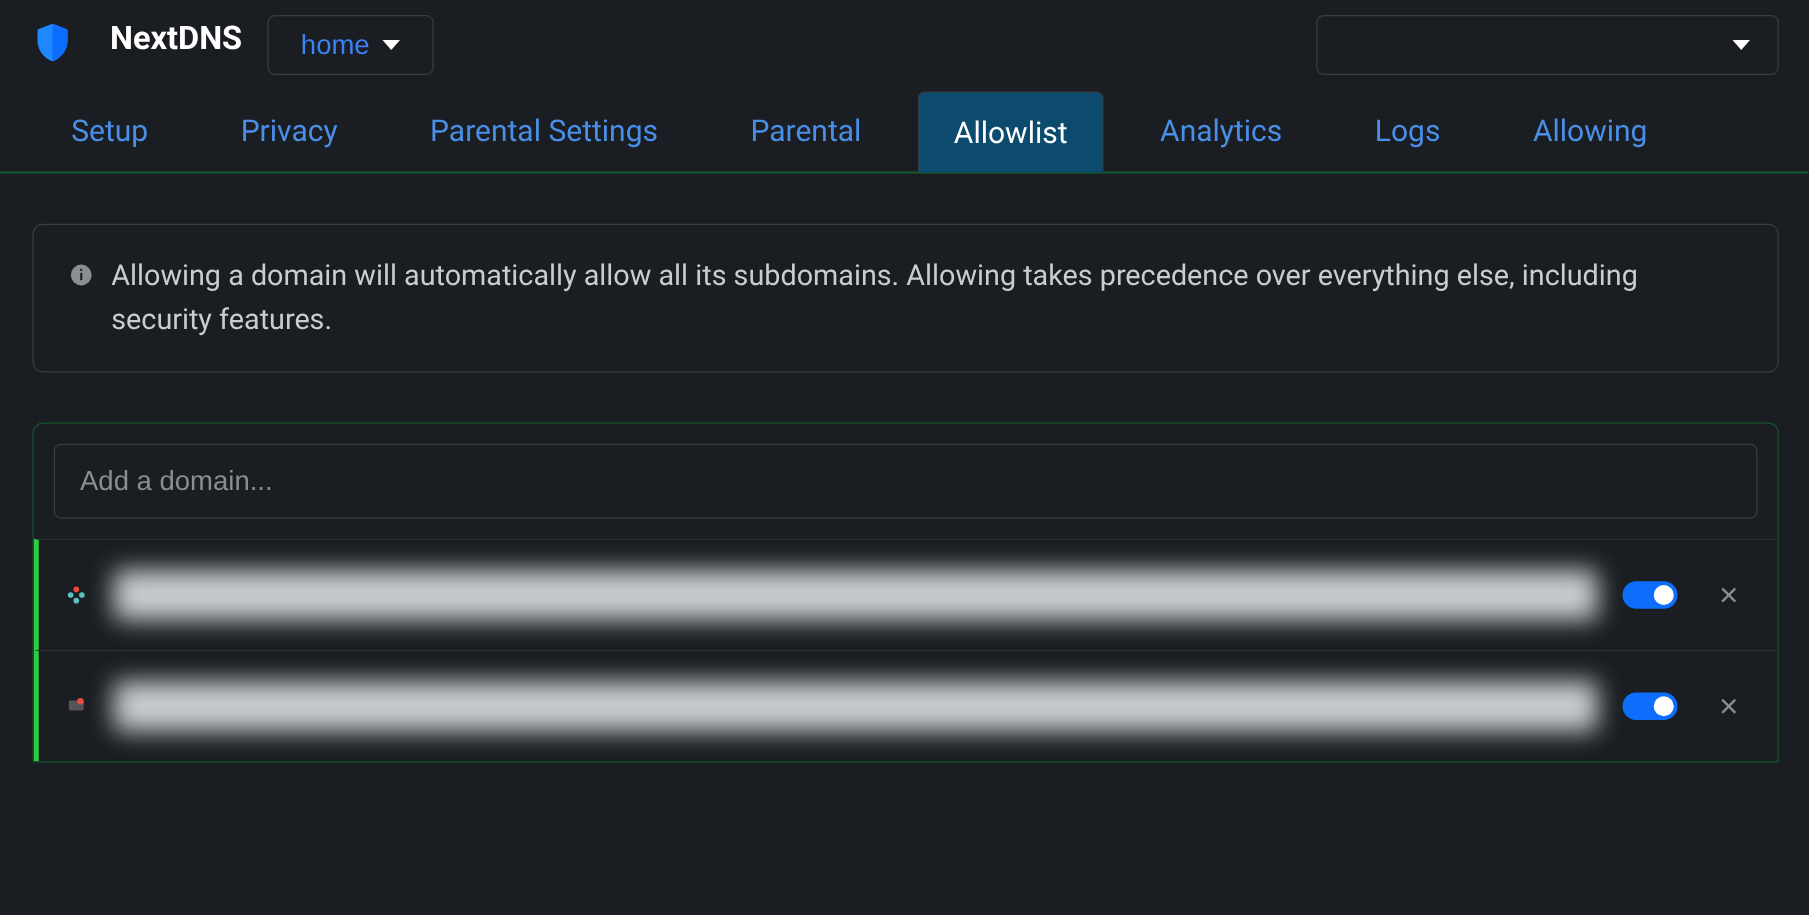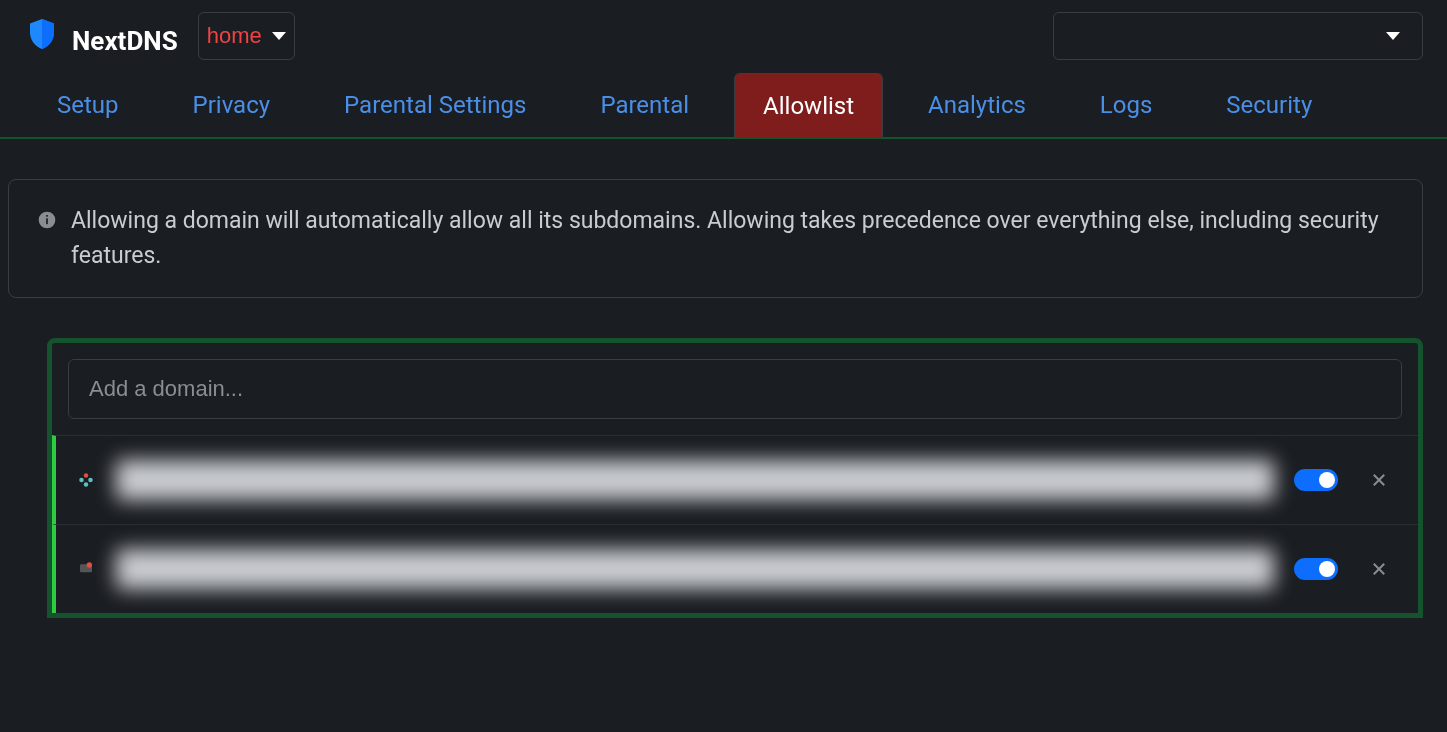--- a/index.html
+++ b/index.html
@@ -11,37 +11,37 @@
   min-height: 732px;
 }
 .header {
   display: flex;
   align-items: center;
   padding: 12px 24px;
   gap: 20px;
 }
 .logo-wrap {
   display: flex;
-  align-items: flex-end;
-  gap: 12px;
+  align-items: flex-start;
+  gap: 28px;
 }
 .logo-text {
   font-size: 26px;
   font-weight: 700;
   color: #fff;
 }
 .profile-selector {
   display: flex;
   align-items: center;
   gap: 10px;
   background: transparent;
   border: 1px solid #3a3d42;
   border-radius: 6px;
-  padding: 10px 8px;
-  color: #ef4444;
+  padding: 10px 26px;
+  color: #3b82f6;
   font-size: 22px;
   cursor: pointer;
 }
 .spacer { flex: 1; }
 .right-dropdown {
   width: 370px;
   height: 48px;
   border: 1px solid #3a3d42;
   border-radius: 6px;
   display: flex;
@@ -68,26 +68,26 @@
   font-size: 24px;
   color: #4a8fe7;
   cursor: pointer;
   border: 1px solid transparent;
   border-bottom: none;
   border-radius: 6px 6px 0 0;
 }
 .nav-item.active {
   color: #fff;
   border-color: #3a3d42;
-  background: #7f1d1d;
+  background: #0c4a6e;
   position: relative;
   top: 1px;
 }
 .content {
-  padding: 40px 24px 0 8px;
+  padding: 40px 24px 0 26px;
 }
 .info-card {
   border: 1px solid #3a3d42;
   border-radius: 8px;
   padding: 24px 28px;
   display: flex;
   gap: 14px;
   align-items: flex-start;
   line-height: 1.5;
 }
@@ -96,24 +96,23 @@
   width: 20px;
   height: 20px;
   margin-top: 6px;
 }
 .info-text {
   font-size: 23px;
   color: #c9ccd1;
 }
 .list-card {
   margin-top: 40px;
-  border: 5px solid #14532d;
+  border: 1px solid #14532d;
   border-radius: 8px 8px 0 0;
   overflow: hidden;
-  margin-left: 39px;
 }
 .add-row {
   padding: 16px;
 }
 .add-input {
   width: 100%;
   background: transparent;
   border: 1px solid #3a3d42;
   border-radius: 6px;
   padding: 16px 20px;
@@ -203,21 +202,21 @@
 </div>
 
 <nav class="nav">
   <div class="nav-item">Setup</div>
   <div class="nav-item">Privacy</div>
   <div class="nav-item">Parental Settings</div>
   <div class="nav-item">Parental</div>
   <div class="nav-item active">Allowlist</div>
   <div class="nav-item">Analytics</div>
   <div class="nav-item">Logs</div>
-  <div class="nav-item">Security</div>
+  <div class="nav-item">Allowing</div>
 </nav>
 
 <div class="content">
 
   <div class="info-card">
     <span class="info-icon">
       <svg width="20" height="20" viewBox="0 0 24 24">
           <circle cx="12" cy="12" r="10" fill="#8a8d92"></circle>
           <rect x="11" y="10" width="2" height="7" fill="#1a1d21"></rect>
           <rect x="11" y="6" width="2" height="2" fill="#1a1d21"></rect>

